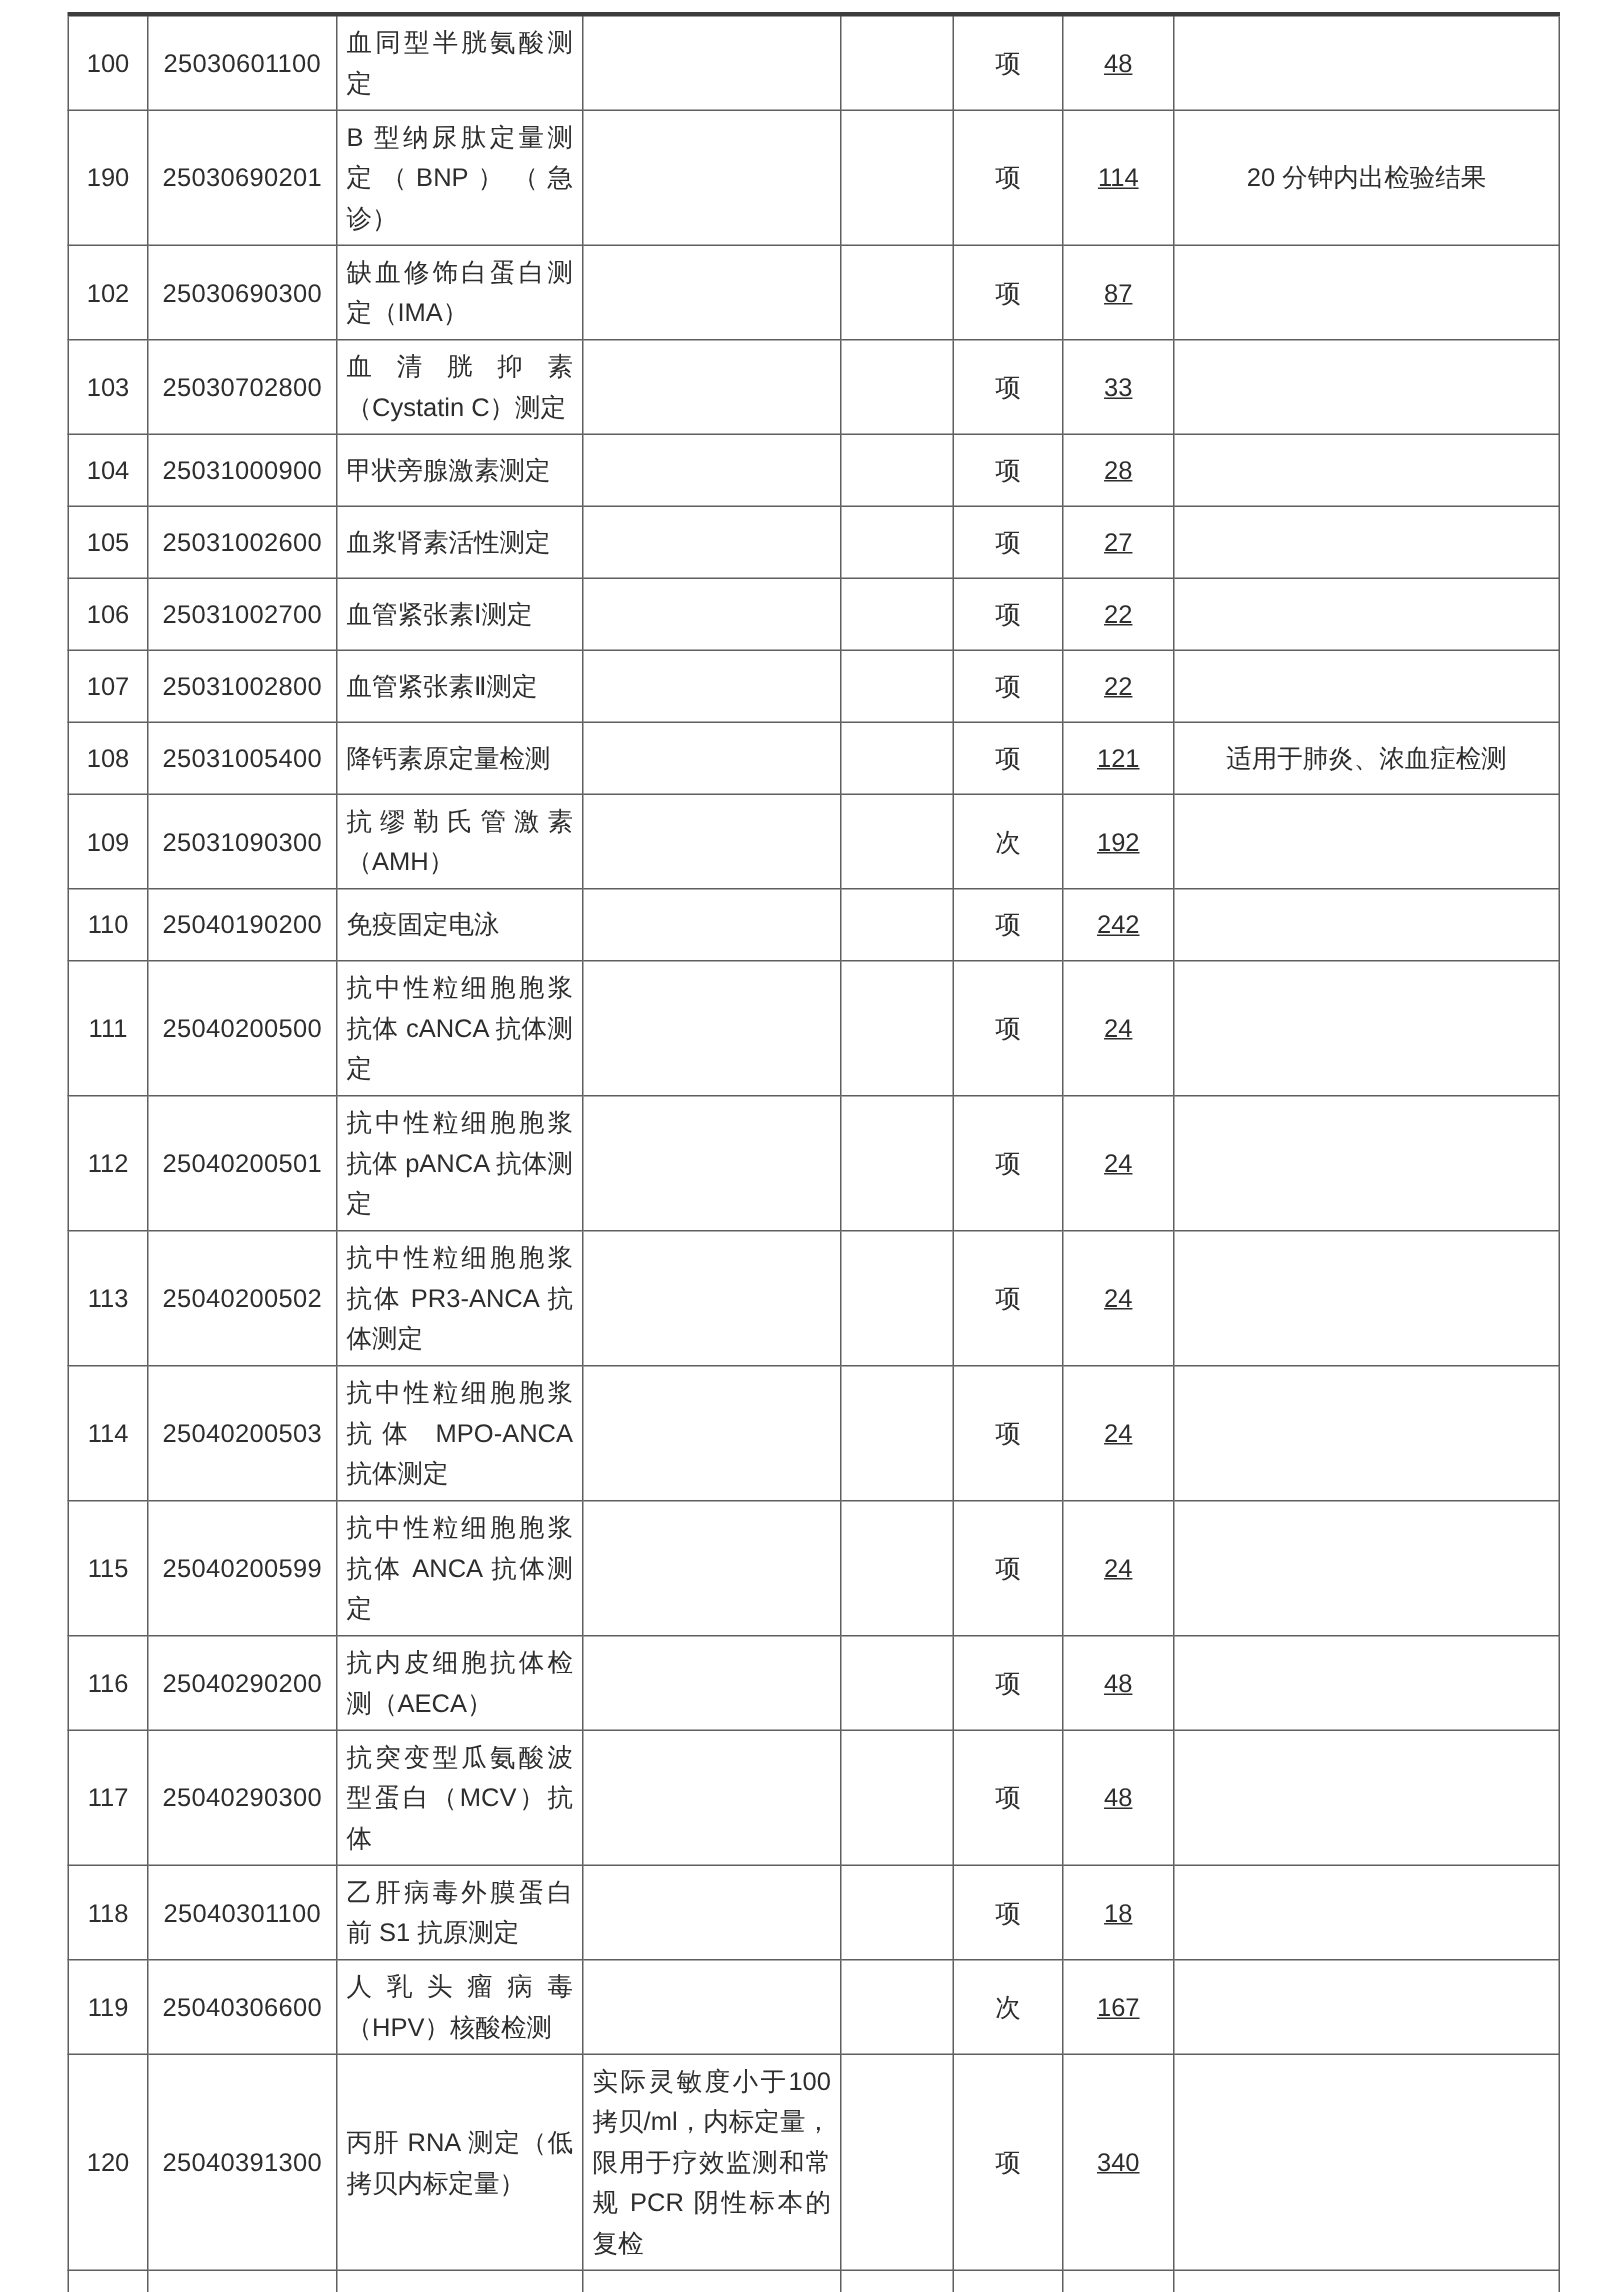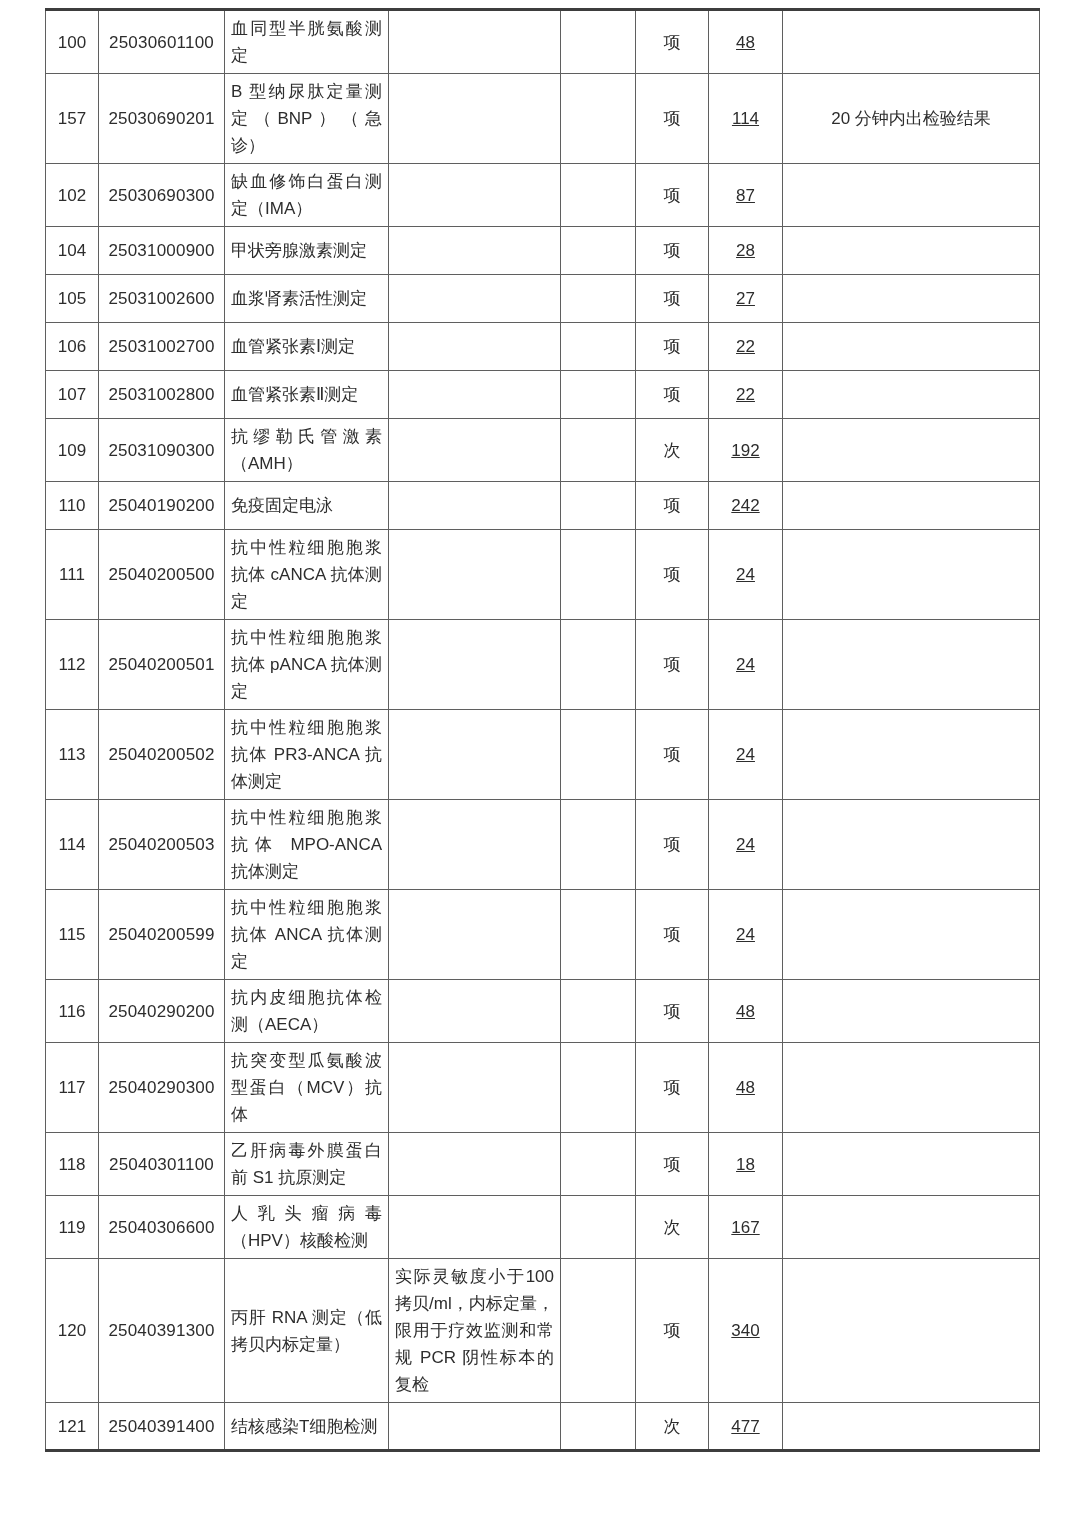--- a/index.html
+++ b/index.html
@@ -56,40 +56,50 @@
           <td class="c-index">100</td>
           <td class="c-code">25030601100</td>
           <td class="c-name">血同型半胱氨酸测定</td>
           <td class="c-desc"></td>
           <td class="c-blank"></td>
           <td class="c-unit">项</td>
           <td class="c-price">48</td>
           <td class="c-note"></td>
         </tr>
         <tr>
-          <td class="c-index">157</td>
+          <td class="c-index">190</td>
           <td class="c-code">25030690201</td>
           <td class="c-name">B 型纳尿肽定量测定（BNP）（急诊）</td>
           <td class="c-desc"></td>
           <td class="c-blank"></td>
           <td class="c-unit">项</td>
           <td class="c-price">114</td>
           <td class="c-note">20 分钟内出检验结果</td>
         </tr>
         <tr>
           <td class="c-index">102</td>
           <td class="c-code">25030690300</td>
           <td class="c-name">缺血修饰白蛋白测定（IMA）</td>
           <td class="c-desc"></td>
           <td class="c-blank"></td>
           <td class="c-unit">项</td>
           <td class="c-price">87</td>
           <td class="c-note"></td>
         </tr>
         <tr>
+          <td class="c-index">103</td>
+          <td class="c-code">25030702800</td>
+          <td class="c-name">血清胱抑素（Cystatin C）测定</td>
+          <td class="c-desc"></td>
+          <td class="c-blank"></td>
+          <td class="c-unit">项</td>
+          <td class="c-price">33</td>
+          <td class="c-note"></td>
+        </tr>
+        <tr>
           <td class="c-index">104</td>
           <td class="c-code">25031000900</td>
           <td class="c-name">甲状旁腺激素测定</td>
           <td class="c-desc"></td>
           <td class="c-blank"></td>
           <td class="c-unit">项</td>
           <td class="c-price">28</td>
           <td class="c-note"></td>
         </tr>
         <tr>
@@ -114,20 +124,30 @@
         </tr>
         <tr>
           <td class="c-index">107</td>
           <td class="c-code">25031002800</td>
           <td class="c-name">血管紧张素Ⅱ测定</td>
           <td class="c-desc"></td>
           <td class="c-blank"></td>
           <td class="c-unit">项</td>
           <td class="c-price">22</td>
           <td class="c-note"></td>
+        </tr>
+        <tr>
+          <td class="c-index">108</td>
+          <td class="c-code">25031005400</td>
+          <td class="c-name">降钙素原定量检测</td>
+          <td class="c-desc"></td>
+          <td class="c-blank"></td>
+          <td class="c-unit">项</td>
+          <td class="c-price">121</td>
+          <td class="c-note">适用于肺炎、浓血症检测</td>
         </tr>
         <tr>
           <td class="c-index">109</td>
           <td class="c-code">25031090300</td>
           <td class="c-name">抗缪勒氏管激素（AMH）</td>
           <td class="c-desc"></td>
           <td class="c-blank"></td>
           <td class="c-unit">次</td>
           <td class="c-price">192</td>
           <td class="c-note"></td>

